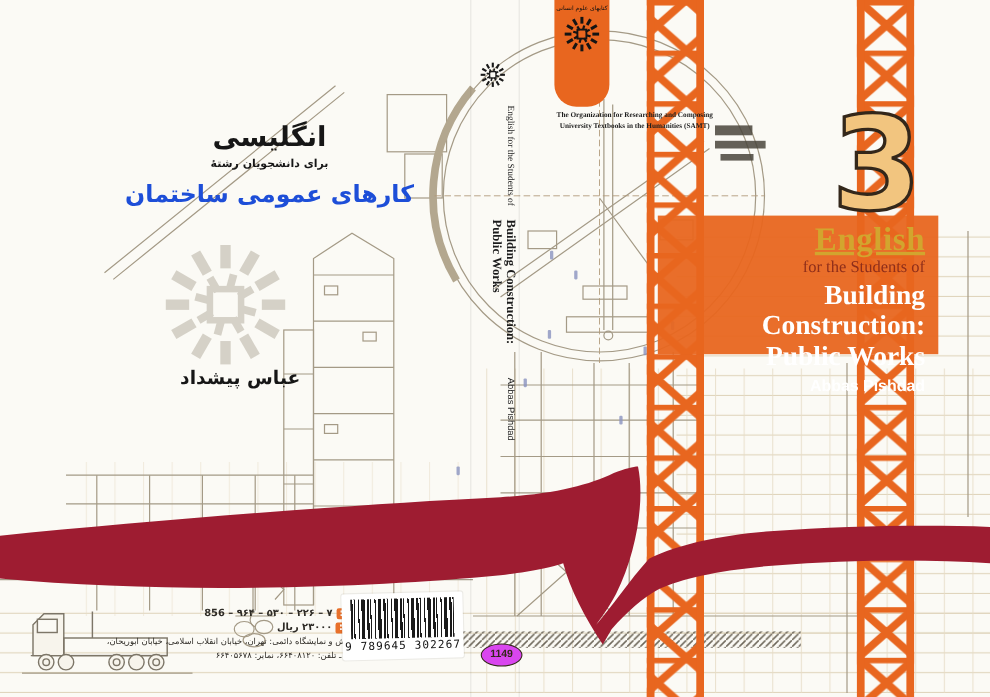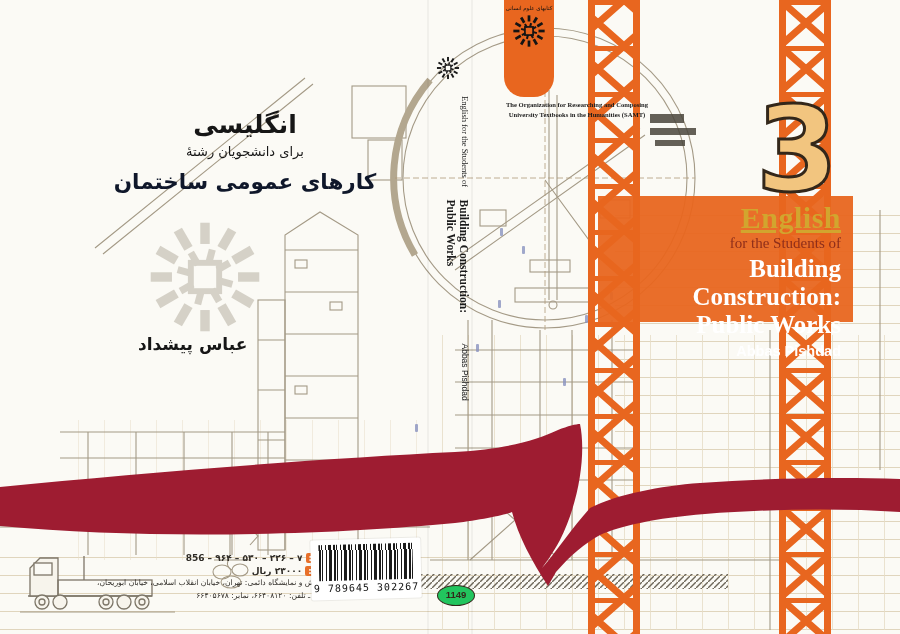--- a/index.html
+++ b/index.html
@@ -33,45 +33,45 @@
   .t-sub{font-family:"Liberation Serif",serif;font-weight:normal;font-size:15px;
          color:#8e2e1a;margin-top:1px;}
   .t-main{font-family:"Liberation Serif",serif;font-weight:bold;font-size:25px;
           line-height:1.12;color:#ffffff;text-align:right;margin-top:3px;}
   .t-author{font-size:14.5px;font-weight:bold;color:#ffffff;margin-top:4px;}
 
   
   #back-subject{left:95px;top:110px;width:300px;text-align:center;direction:rtl;
                 font-family:"DejaVu Sans",sans-serif;color:#161616;}
   #back-subject .l1{font-size:25px;font-weight:bold;}
-  #back-subject .l2{font-size:13px;font-weight:normal;margin-top:5px;}
-  #back-subject .l3{font-size:21.5px;font-weight:bold;color:#0f172a;margin-top:10px;}
+  #back-subject .l2{font-size:10px;font-weight:bold;margin-top:5px;}
+  #back-subject .l3{font-size:21.5px;font-weight:bold;color:#1d4ed8;margin-top:10px;}
   #gray-emblem{left:146px;top:218px;color:#d5d1c7;}
-  #back-author{left:138px;top:334px;width:135px;text-align:left;direction:rtl;
+  #back-author{left:138px;top:334px;width:135px;text-align:right;direction:rtl;
                font-family:"DejaVu Sans",sans-serif;font-size:17px;font-weight:bold;color:#161616;}
 
   
   #info{left:112px;top:552px;width:228px;direction:rtl;text-align:right;
         font-family:"DejaVu Sans",sans-serif;color:#2e2b26;}
   #info .iline{line-height:12.5px;white-space:nowrap;}
   #info .strong{font-size:9px;font-weight:bold;}
   #info .small{font-size:7.6px;}
   .chip{background:#e8702a;color:#fff;padding:0 3px;border-radius:2px;font-weight:bold;}
 
   
   #barcode{left:311px;top:539px;width:110px;height:60px;background:#fff;border-radius:2px;
            transform:rotate(-1.5deg);box-shadow:0 0 0 1px rgba(0,0,0,.06);}
   #barcode .bars{height:36px;margin:5px 8px 0 8px;
     background:repeating-linear-gradient(90deg,#1a1a1a 0 2px,#fff 2px 3px,#1a1a1a 3px 4px,
                #fff 4px 7px,#1a1a1a 7px 8px,#fff 8px 10px,#1a1a1a 10px 13px,#fff 13px 15px);}
   #barcode .num{text-align:center;font-family:"DejaVu Sans Mono",monospace;
                 font-size:10px;letter-spacing:1px;color:#111;margin-top:2px;}
 
   
-  #badge{left:437px;top:585px;width:36px;height:19px;background:#22c55e;
+  #badge{left:437px;top:585px;width:36px;height:19px;background:#d946ef;
          border:1.5px solid #33271a;border-radius:50%;text-align:center;
          font-size:9.5px;font-weight:bold;line-height:17px;color:#33271a;}
 
   
   #spine{left:470px;top:96px;width:340px;transform:rotate(90deg);transform-origin:0 0;
          white-space:nowrap;color:#222;}
   .spine-lead{font-family:"Liberation Serif",serif;font-size:8.5px;vertical-align:top;}
   .spine-title{display:inline-block;vertical-align:top;margin-left:8px;
                font-family:"Liberation Serif",serif;font-weight:bold;font-size:11.5px;
                line-height:1.15;color:#1b1b1b;}

